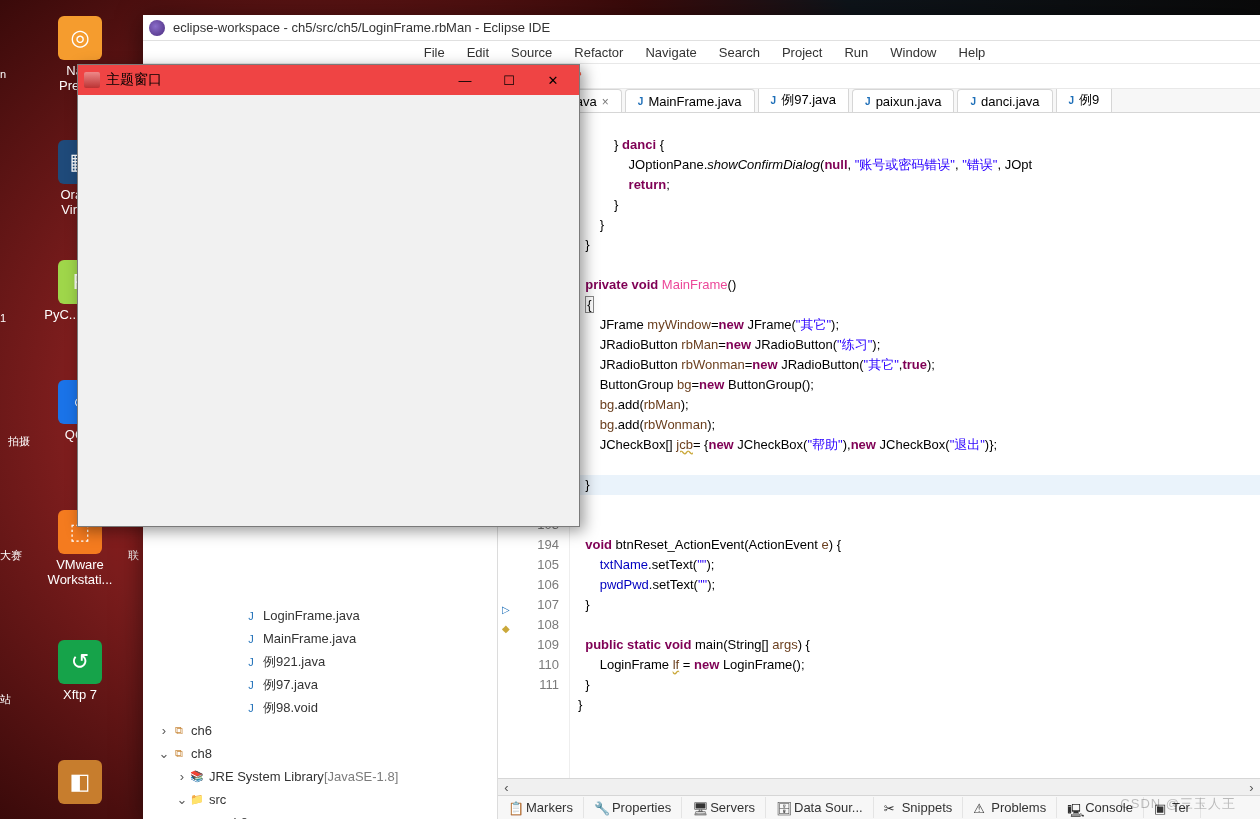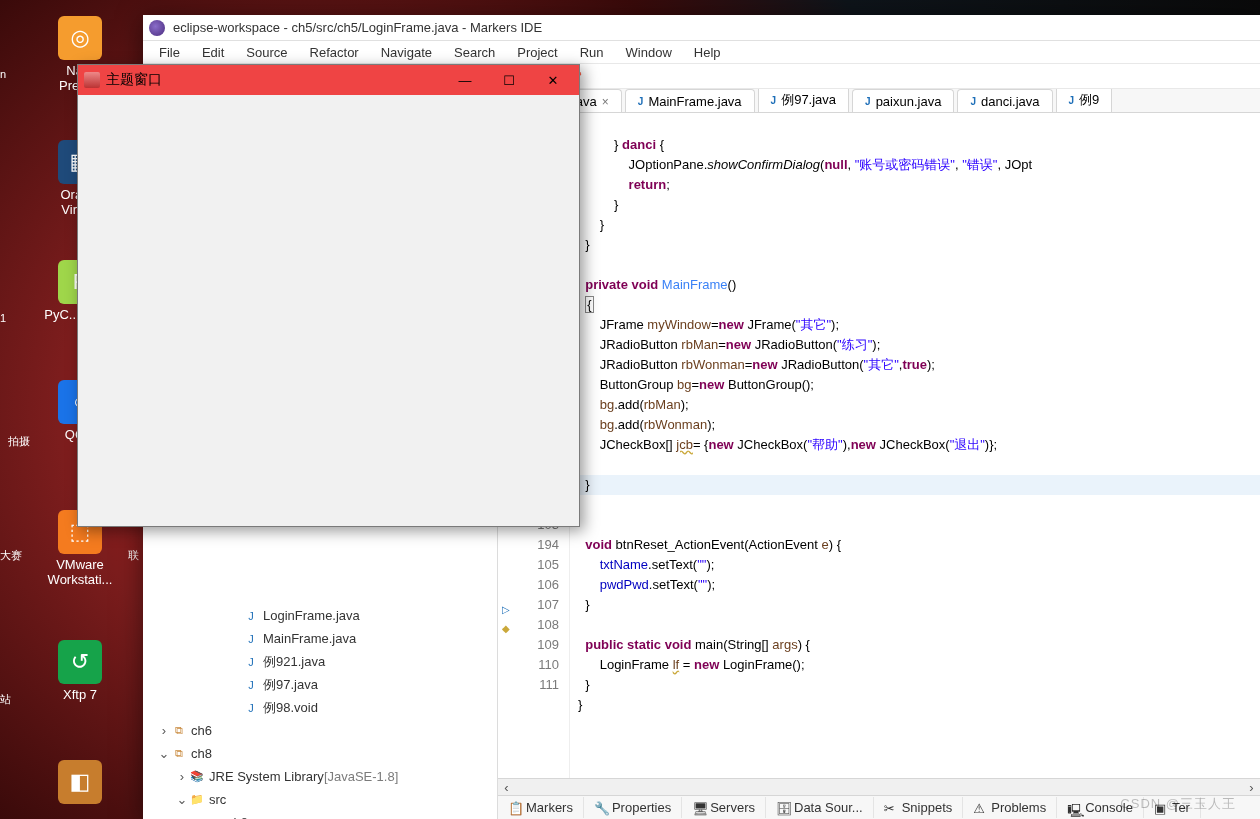--- a/index.html
+++ b/index.html
@@ -7,21 +7,21 @@
 
 
 .desktop { position: absolute; inset: 0; background: radial-gradient(circle at 25% 50%, #b91c1c 0%, #7c1d1d 25%, #3a0a0a 50%, #0e141a 65%, #0a0a0a 100%); }
 .di { position: absolute; width: 72px; text-align: center; color: #fff; font-size: 11px; }
 .di .ico { width: 44px; height: 44px; margin: 0 auto 3px; border-radius: 6px; display: flex; align-items: center; justify-content: center; font-size: 22px; color: #fff; }
 
 
 .eclipse { position: absolute; left: 143px; top: 15px; right: 0; bottom: 0; background: #fff; box-shadow: 0 4px 24px rgba(0,0,0,.5); display: flex; flex-direction: column; }
 .title-bar { height: 26px; background: #fff; display: flex; align-items: center; padding-left: 6px; color: #333; border-bottom: 1px solid #e0e0e0; }
 .title-bar .ecl-ico { width: 16px; height: 16px; border-radius: 50%; background: radial-gradient(circle at 40% 40%, #8a6dc9, #4a2b7e); margin-right: 8px; }
-.menu-bar { height: 22px; display: flex; align-items: center; padding-left: 6px; gap: 2px; color: #333; }
+.menu-bar { height: 22px; display: flex; align-items: center; padding-left: 6px; gap: 2px; color: #333; justify-content: center; }
 .menu-bar span { padding: 2px 10px; cursor: default; }
 .toolbar { height: 26px; border-top: 1px solid #e8e8e8; border-bottom: 1px solid #e8e8e8; display: flex; align-items: center; padding-left: 6px; gap: 6px; font-size: 12px; color: #555; }
 .tb-btn { width: 18px; height: 18px; display:inline-flex; align-items:center; justify-content:center; }
 
 .workspace { flex: 1; display: flex; overflow: hidden; }
 .explorer { width: 354px; background: #fff; overflow: auto; padding-top: 515px; font-size: 13px; color: #333; }
 .tree-row { display: flex; align-items: center; height: 23px; white-space: nowrap; }
 .tree-row .tw { display: inline-block; width: 14px; text-align: center; color: #595959; cursor: default; }
 .tree-row .fico { width: 16px; height: 16px; display:inline-flex; align-items:center; justify-content:center; margin-right: 4px; font-size: 11px; }
 .j-ico { color: #1e6fb8; }
@@ -33,21 +33,21 @@
 .tab { padding: 4px 12px 3px; border: 1px solid #d6d6d6; border-bottom: none; margin-left: 3px; background: #fff; border-radius: 4px 4px 0 0; display: flex; align-items: center; gap: 5px; font-size: 12px; }
 .tab .j { color: #1e6fb8; font-weight: bold; font-size: 10px; }
 .tab .x { color: #777; font-size: 12px; }
 .code-area { flex: 1; display: flex; font-family: Consolas, monospace; font-size: 15px; line-height: 20px; overflow: hidden; }
 .gutter { width: 72px; background: #fff; text-align: right; padding-right: 10px; color: #7a7a7a; border-right: 1px solid #eee; padding-top: 2px; position:relative; }
 .gut-mark { position:absolute; left:4px; font-size:10px; }
 .code { flex: 1; padding: 2px 0 0 8px; white-space: pre; color: #000; overflow: auto; }
 .kw { color: #7f0055; font-weight: bold; }
 .str { color: #2a00ff; }
 .fld { color: #0000c0; }
-.mth { color: #3b82f6; }
+.mth { color: #ec4899; }
 .mthi { font-style: italic; }
 .var { color: #6a3e1d; }
 .hl { background: #eaf3fb; display: block; }
 .hscroll { height: 17px; background: #f0f0f0; border-top: 1px solid #d6d6d6; display:flex; align-items:center; }
 .hscroll .ar { width:17px; text-align:center; color:#555; }
 
 .bottom-tabs { height: 24px; border-top: 1px solid #d6d6d6; display: flex; align-items: center; background: #f7f7f7; overflow:hidden; }
 .btab { padding: 3px 10px; display: flex; align-items: center; gap: 4px; font-size: 12px; color: #333; border-right: 1px solid #e4e4e4; }
 .btab .bi { width: 14px; height: 14px; display:inline-block; }
 
@@ -99,21 +99,21 @@
     </div>
     <div class="di" style="top: 760px; left: 44px;">
       <div class="ico" style="background:#c77d2d">◧</div>
       <div></div>
     </div>
   </div>
 
 <div class="eclipse">
   <div class="title-bar">
     <div class="ecl-ico"></div>
-    <span>eclipse-workspace - ch5/src/ch5/LoginFrame.java - Markers IDE</span>
+    <span>eclipse-workspace - ch5/src/ch5/LoginFrame.rbMan - Eclipse IDE</span>
   </div>
   <div class="menu-bar" id="eclipse-menu">
       <span>File</span>
       <span>Edit</span>
       <span>Source</span>
       <span>Refactor</span>
       <span>Navigate</span>
       <span>Search</span>
       <span>Project</span>
       <span>Run</span>

